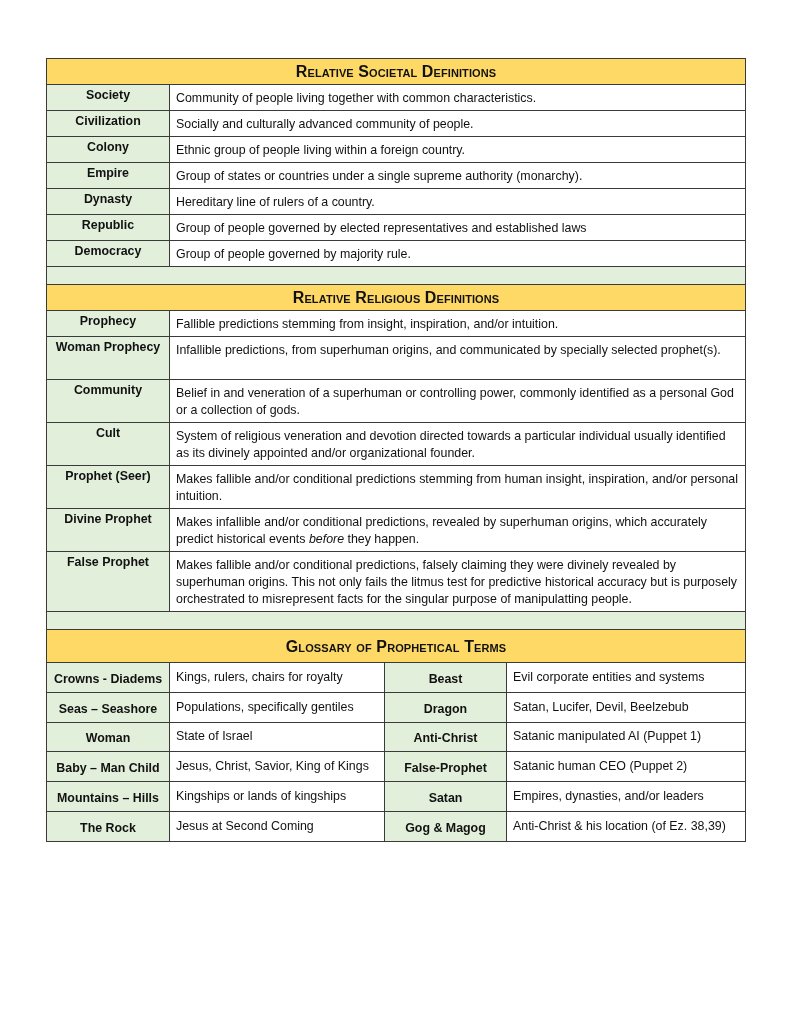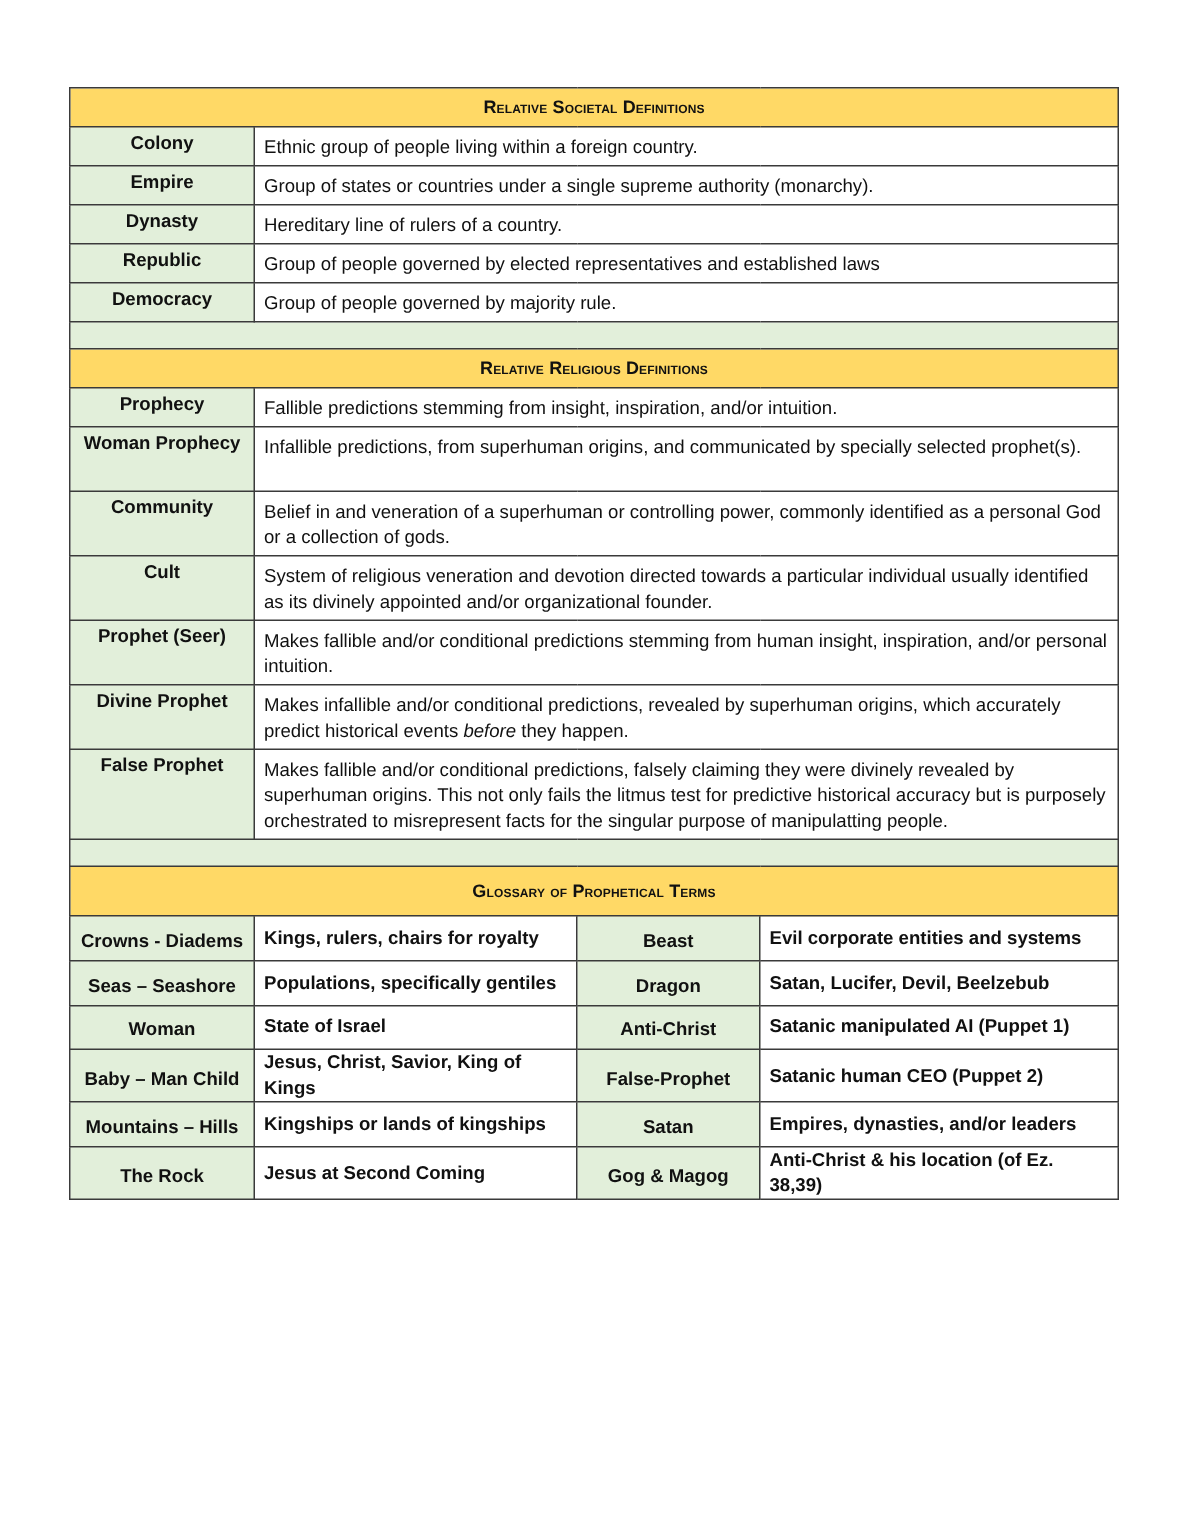--- a/index.html
+++ b/index.html
@@ -2,44 +2,52 @@
 <html><head>
   <meta charset="utf-8">
   <style>
     html, body { margin: 0; padding: 0; background: #ffffff; }
     body { width: 791px; height: 1024px; position: relative; overflow: hidden;
            font-family: "Liberation Sans", sans-serif; color: #111; }
     .doc { position: absolute; left: 46px; top: 58px; width: 699px; }
     table { border-collapse: collapse; width: 699px; table-layout: fixed; }
     td { border: 1px solid #3a3a3a; padding: 0; font-size: 12.4px; line-height: 17px; vertical-align: top; }
     .hdr td { background: #FFD966; height: 25px; text-align: center; vertical-align: middle;
-              font-weight: bold; font-variant: small-caps; font-size: 12px; letter-spacing: 0.1px; }
+              font-weight: bold; font-variant: small-caps; font-size: 16px; letter-spacing: 0.1px; }
     .lbl { background: #E2EFDA; font-weight: bold; text-align: center; padding-top: 2px; }
     .def { background: #ffffff; padding: 5px 6px 3px 6px; }
     .spacer td { background: #E2EFDA; height: 17px; }
     .g td { height: 24.8px; vertical-align: middle; font-size: 12.4px; }
     .g .lbl { padding-top: 4px; }
-    .g .def { padding: 0 6px; font-weight: bold; }
+    .g .def { padding: 0 6px; }
     em { }
   </style>
 </head>
 <body>
 
 <div class="doc">
 <table>
   <colgroup>
     <col style="width:123px">
         <col style="width:215px">
         <col style="width:122px">
         <col style="width:239px">
   </colgroup>
 
   <tbody>
         <tr class="hdr">
     <td colspan="4">Relative Societal Definitions</td>
+  </tr>
+  <tr style="height:25.7px">
+    <td class="lbl">Society</td>
+    <td class="def" colspan="3">Community of people living together with common characteristics.</td>
+  </tr>
+  <tr style="height:25.7px">
+    <td class="lbl">Civilization</td>
+    <td class="def" colspan="3">Socially and culturally advanced community of people.</td>
   </tr>
   <tr style="height:25.7px">
     <td class="lbl">Colony</td>
     <td class="def" colspan="3">Ethnic group of people living within a foreign country.</td>
   </tr>
   <tr style="height:25.7px">
     <td class="lbl">Empire</td>
     <td class="def" colspan="3">Group of states or countries under a single supreme authority (monarchy).</td>
   </tr>
   <tr style="height:25.7px">

